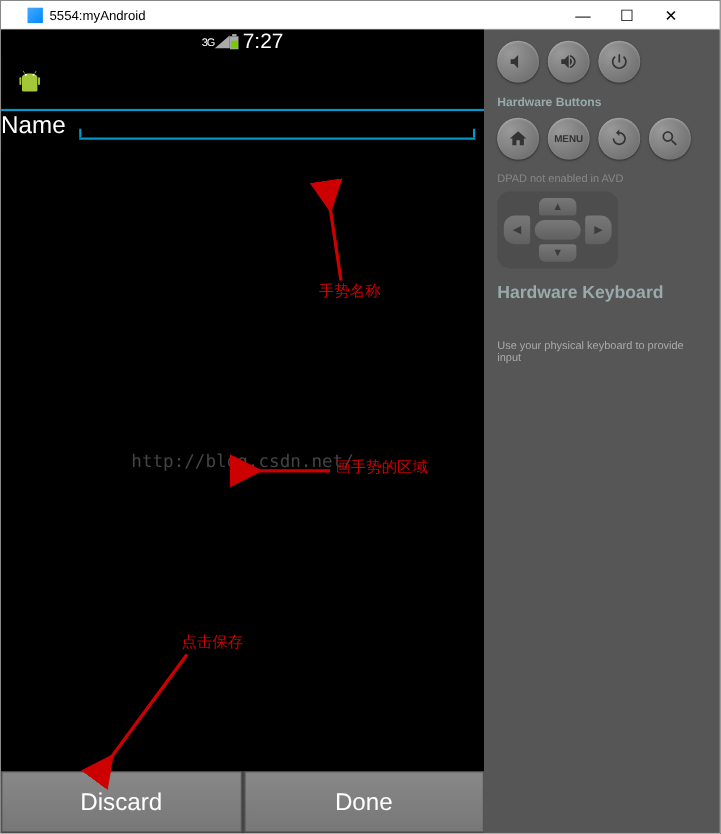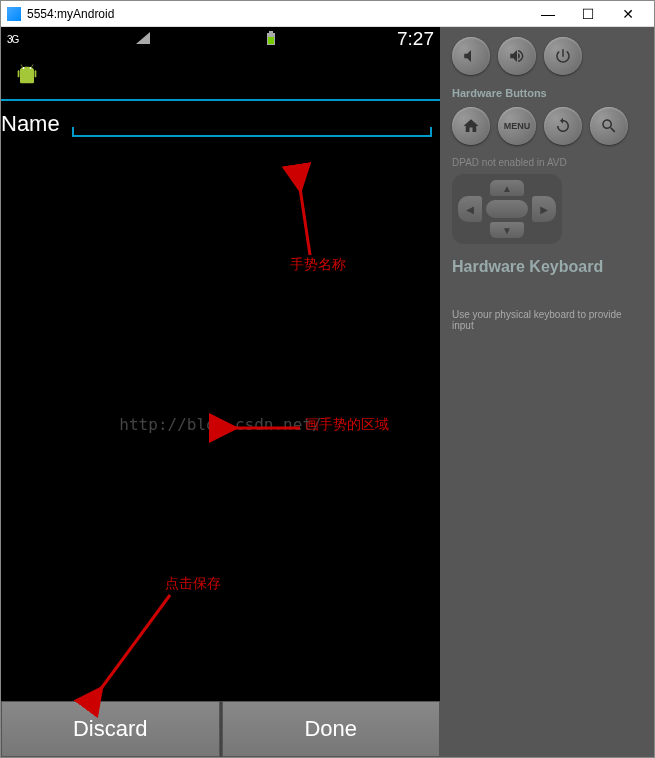--- a/index.html
+++ b/index.html
@@ -1,32 +1,32 @@
 <!DOCTYPE html>
 <html><head>
 <meta charset="utf-8">
 <style>
 * { margin: 0; padding: 0; box-sizing: border-box; }
 body { width: 655px; height: 758px; background: #fff; font-family: Arial, sans-serif; overflow: hidden; position: relative; }
 .window { width: 655px; height: 758px; border: 1px solid #888; background: #fff; display: flex; flex-direction: column; }
-.titlebar { height: 26px; background: #fff; display: flex; align-items: center; padding: 0 6px; border-bottom: 1px solid #ddd; }
+.titlebar { height: 26px; background: #fff; display: flex; align-items: center; padding: 0 24px; border-bottom: 1px solid #ddd; }
 .title-icon { width: 14px; height: 14px; background: linear-gradient(135deg,#4af,#08f); margin-right: 6px; }
 .title-text { flex: 1; font-size: 12px; color: #000; }
 .win-btn { width: 40px; height: 24px; display: flex; align-items: center; justify-content: center; font-size: 14px; color: #000; cursor: pointer; }
 .content { flex: 1; display: flex; background: #333; }
 .device { width: 439px; height: 100%; background: #000; position: relative; }
-.statusbar { height: 24px; background: #000; display: flex; justify-content: space-between; align-items: center; gap: 0; padding: 0 6px; color: #fff; font-size: 11px; }
+.statusbar { height: 24px; background: #000; display: flex; justify-content: center; align-items: center; gap: 0; padding: 0 6px; color: #fff; font-size: 11px; }
 .sig { font-size: 10px; letter-spacing: -1px; }
 .clock { font-size: 19px; color: #fff; font-weight: 300; margin-left: 4px; }
 .header { display: flex; align-items: center; padding: 10px 12px; gap: 10px; }
 .android-icon { width: 28px; height: 28px; position: relative; }
 .android-icon svg { width: 100%; height: 100%; }
 .header-title { color: #fff; font-size: 22px; font-weight: 300; }
 .divider { height: 2px; background: #0099cc; }
-.form-row { display: flex; align-items: flex-end; padding: 10px 0 10px 0; }
+.form-row { display: flex; align-items: flex-end; padding: 0 0 10px 0; }
 .name-label { color: #fff; font-size: 22px; padding: 0 12px 0 0; font-weight: 300; }
 .name-input-wrap { flex: 1; position: relative; margin-right: 8px; }
 .name-input-line { position: absolute; bottom: 0; left: 0; right: 0; height: 8px; border-bottom: 2px solid #0099cc; }
 .name-input-line:before, .name-input-line:after { content: ''; position: absolute; bottom: 0; width: 2px; height: 8px; background: #0099cc; }
 .name-input-line:before { left: 0; }
 .name-input-line:after { right: 0; }
 .name-input-field { width: 100%; background: transparent; border: none; color: #fff; font-size: 16px; outline: none; padding-bottom: 6px; }
 .gesture-area { flex: 1; background: #000; position: relative; }
 .watermark { position: absolute; left: 50%; top: 50%; transform: translate(-50%, -50%); color: #444; font-size: 16px; font-family: monospace; white-space: nowrap; }
 .button-bar { display: flex; height: 56px; background: #444; gap: 2px; }

